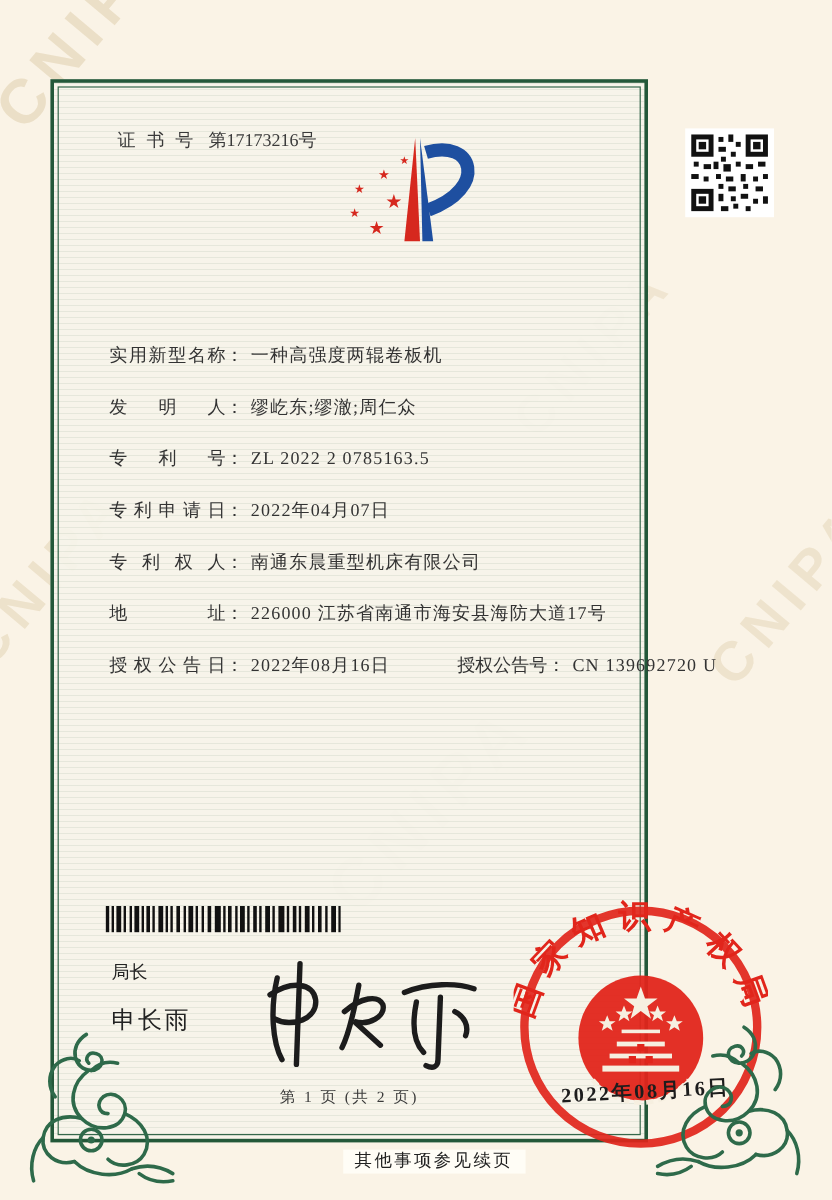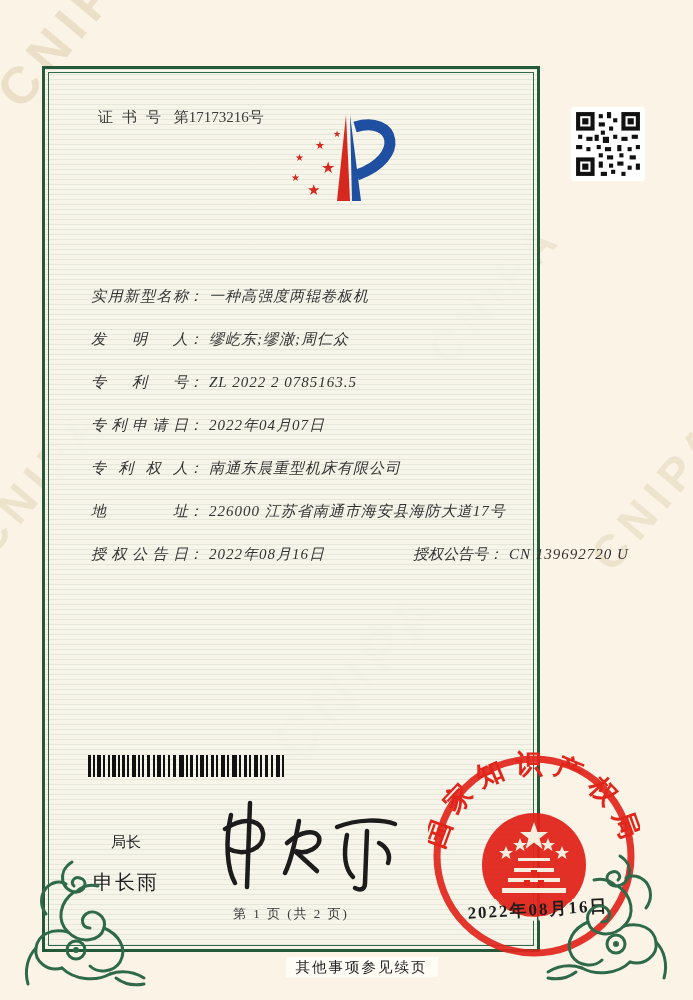--- a/index.html
+++ b/index.html
@@ -37,31 +37,31 @@
   .cert-no{position:absolute;left:53px;top:39px;font-size:15px;color:#3a3a3a;}
   .cert-no .lbl{letter-spacing:9px;}
   .logo{position:absolute;left:238px;top:42px;width:130px;height:95px;}
   .qr{position:absolute;left:526px;top:38px;width:68px;height:68px;background:#fff;padding:3px;}
   .title{
     position:absolute;left:0;right:0;top:133px;text-align:center;
     font-size:39px;font-weight:bold;letter-spacing:9px;color:#1c1c1c;
   }
   
   .fields{position:absolute;left:46px;top:218px;width:540px;font-size:15px;color:#333;}
-  .frow{position:absolute;left:0;white-space:nowrap;font-style:italic;}
+  .frow{position:absolute;left:0;white-space:nowrap;}
   .flabel{display:inline-block;width:97px;text-align:justify;text-align-last:justify;}
   .fcolon{display:inline-block;margin-right:6px;}
   .fvalue{letter-spacing:1px;}
-  .fpair2{margin-left:88px;}
+  .fpair2{margin-left:56px;}
   
   .paras{position:absolute;left:44px;top:514px;width:548px;font-size:14.5px;line-height:1.6;color:#333;letter-spacing:.4px;}
   .paras p{margin:0;text-indent:2em;}
   
   .barcode{position:absolute;left:43px;top:686px;width:196px;height:22px;}
-  .director{position:absolute;left:48px;top:764px;font-size:15px;color:#222;font-family:Liberation Mono, monospace;text-align:center;}
+  .director{position:absolute;left:48px;top:732px;font-size:15px;color:#222;font-family:Liberation Mono, monospace;}
   .director .name{margin-top:17px;font-size:20px;letter-spacing:2px;}
   .signature{position:absolute;left:150px;top:722px;width:215px;height:105px;}
   .seal{position:absolute;left:383px;top:681px;width:212px;height:212px;}
   .seal-date{
     position:absolute;left:398px;top:829px;width:190px;text-align:center;
     font-size:17px;font-weight:bold;color:#1d1d1d;letter-spacing:2px;
     transform:rotate(-3deg);
   }
   .page-info{position:absolute;left:0;right:0;top:836px;text-align:center;font-size:13px;color:#3a3a3a;letter-spacing:2px;}
   

